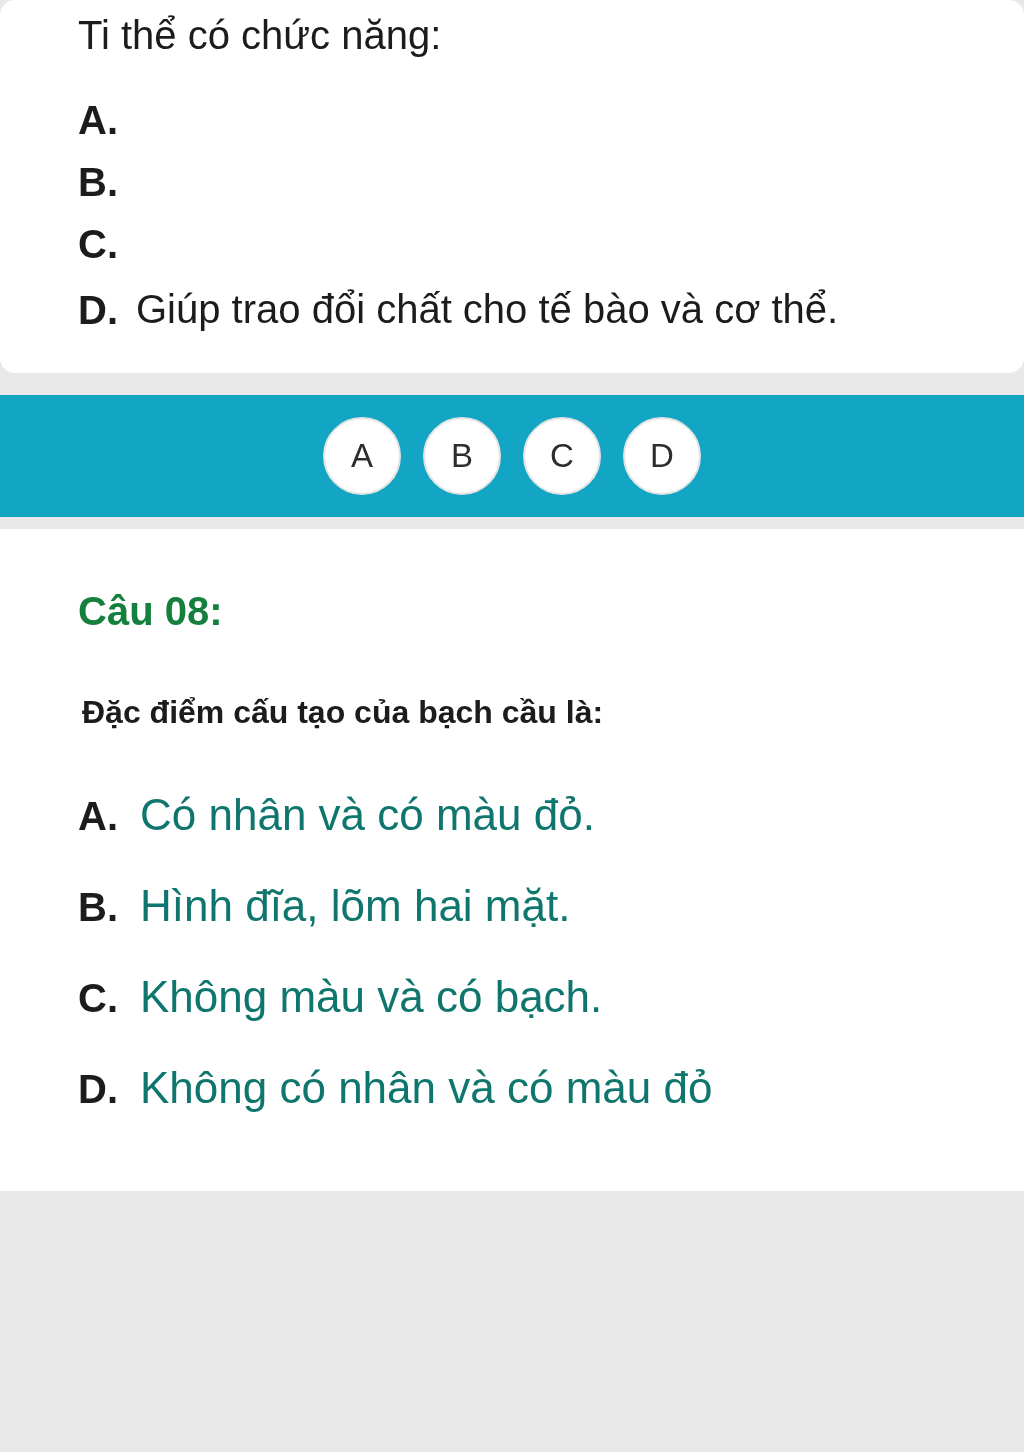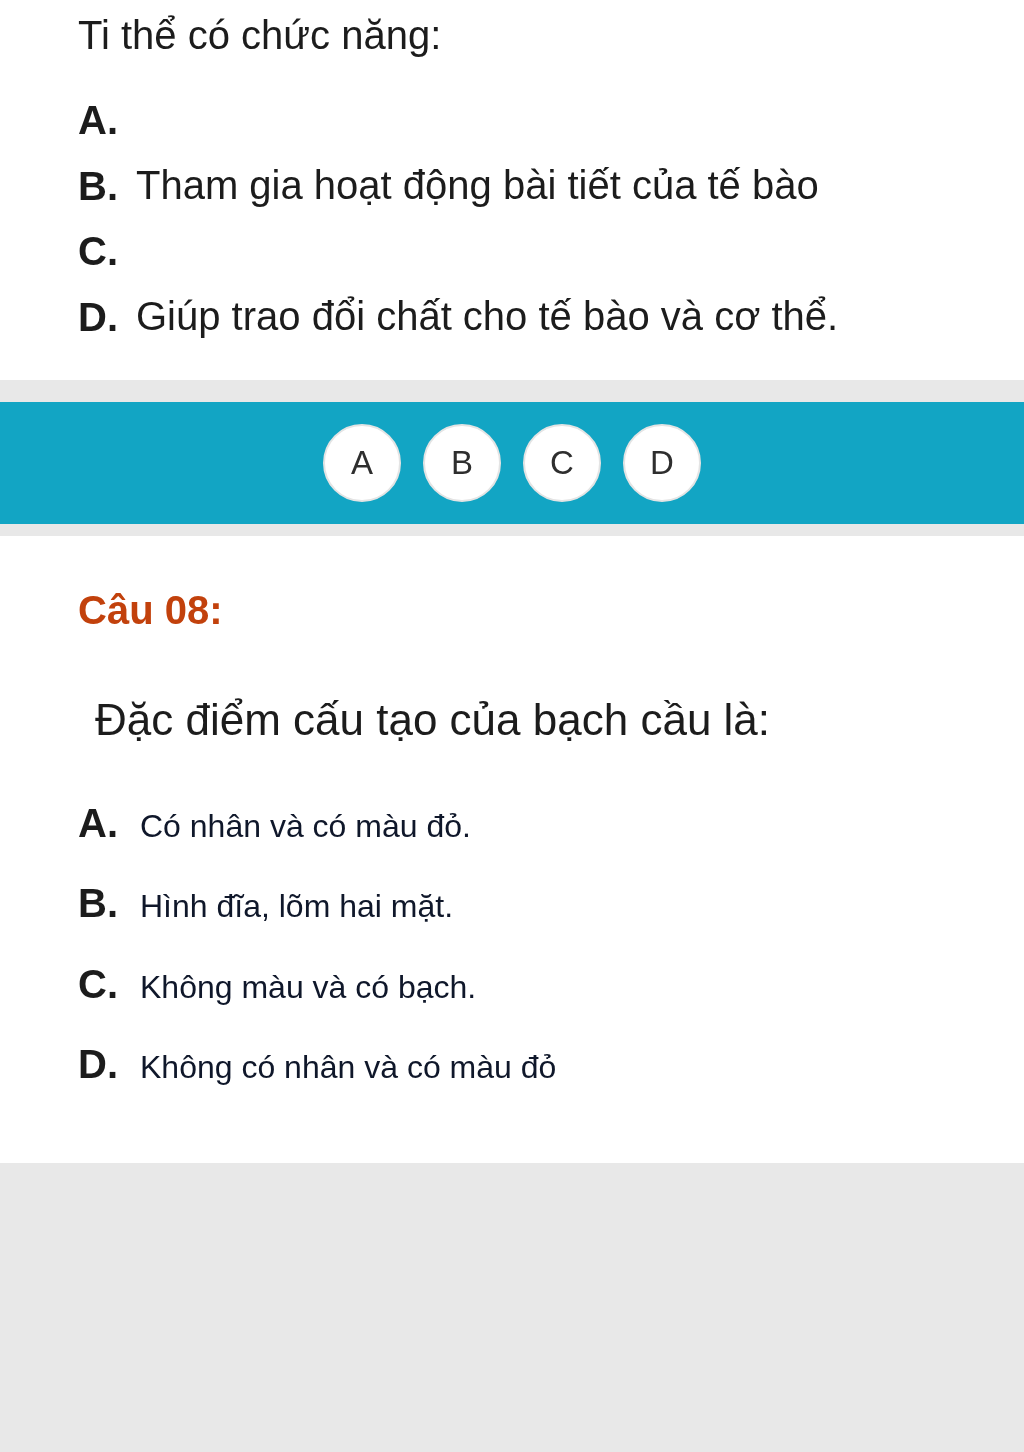--- a/index.html
+++ b/index.html
@@ -15,20 +15,21 @@
     position: relative;
   }
 
   .card {
     background: #ffffff;
     width: 1024px;
   }
 
   .card-top {
     padding: 0 0 22px 0;
+    border-radius: 15px;
   }
 
   
   .stem {
     font-size: 40px;
     color: #1c1c1c;
     line-height: 1.35;
     padding: 8px 78px 0 78px;
     font-weight: 400;
   }
@@ -90,62 +91,62 @@
     width: 1024px;
   }
 
   
   .card-bottom {
     padding: 48px 78px 40px 78px;
   }
   .q-title {
     font-size: 40px;
     font-weight: 700;
-    color: #c2410c;
-    margin: 4px 0 58px 0;
+    color: #15803d;
+    margin: 12px 0 58px 0;
   }
   .q-stem2 {
-    font-size: 44px;
+    font-size: 32px;
     color: #1c1c1c;
-    margin: 0 0 52px 17px;
+    margin: 0 0 52px 4px;
     line-height: 1.3;
+    font-weight: bold;
   }
   .opt-row2 {
     display: flex;
     align-items: baseline;
     margin-bottom: 34px;
   }
   .opt-letter2 {
     font-size: 40px;
     font-weight: 700;
     color: #1c1c1c;
     flex: 0 0 62px;
   }
   .opt-text2 {
-    font-size: 32px;
-    color: #0f172a;
+    font-size: 44px;
+    color: #0f766e;
     line-height: 1.3;
   }
 </style>
 </head>
 <body>
 
 <div class="card card-top">
 
   <div class="stem">Ti thể có chức năng:</div>
 
   <div class="opt-list">
 
     <div class="opt-row">
       <div class="opt-letter">A.</div>
     </div>
 
     <div class="opt-row">
       <div class="opt-letter">B.</div>
-      <div class="opt-text">Tham gia hoạt động bài tiết của tế bào</div>
     </div>
 
     <div class="opt-row">
       <div class="opt-letter">C.</div>
     </div>
 
     <div class="opt-row">
       <div class="opt-letter">D.</div>
       <div class="opt-text">Giúp trao đổi chất cho tế bào và cơ thể.</div>
     </div>

